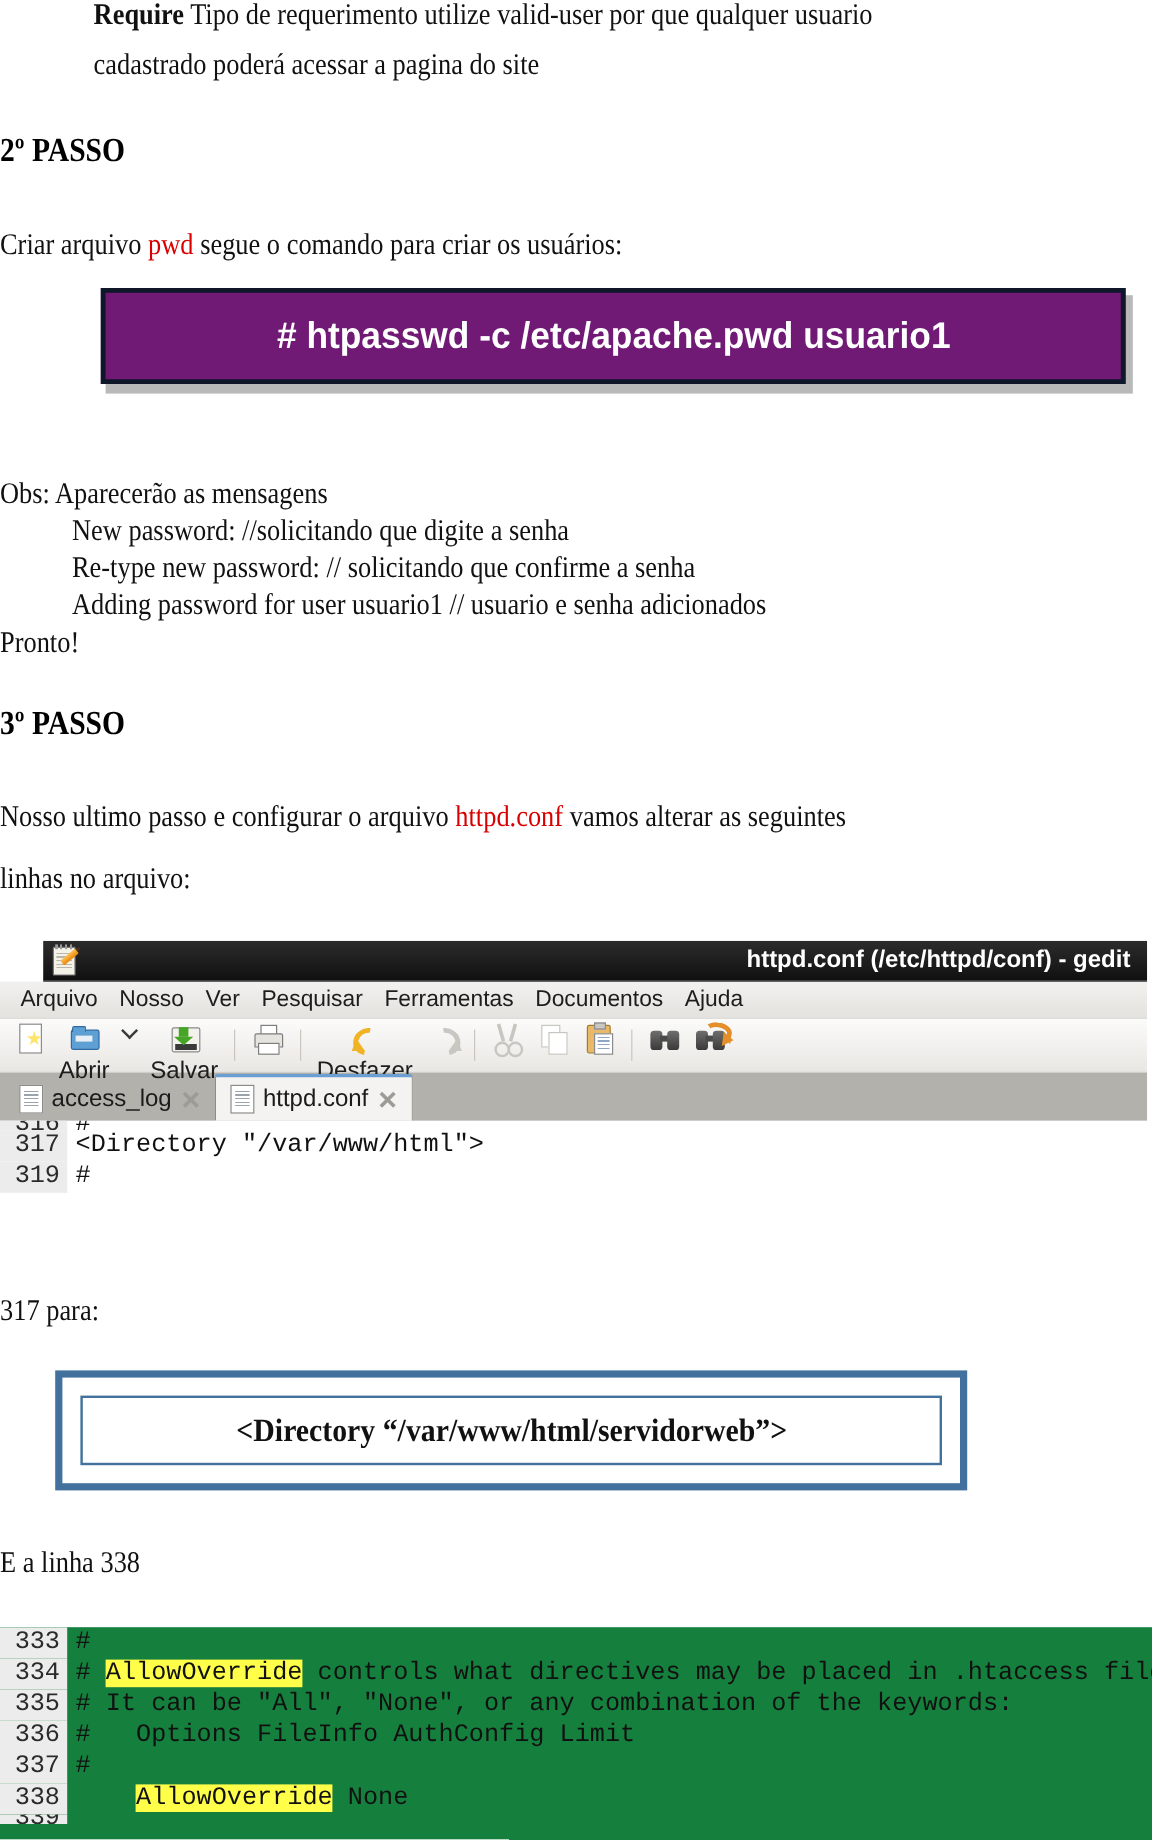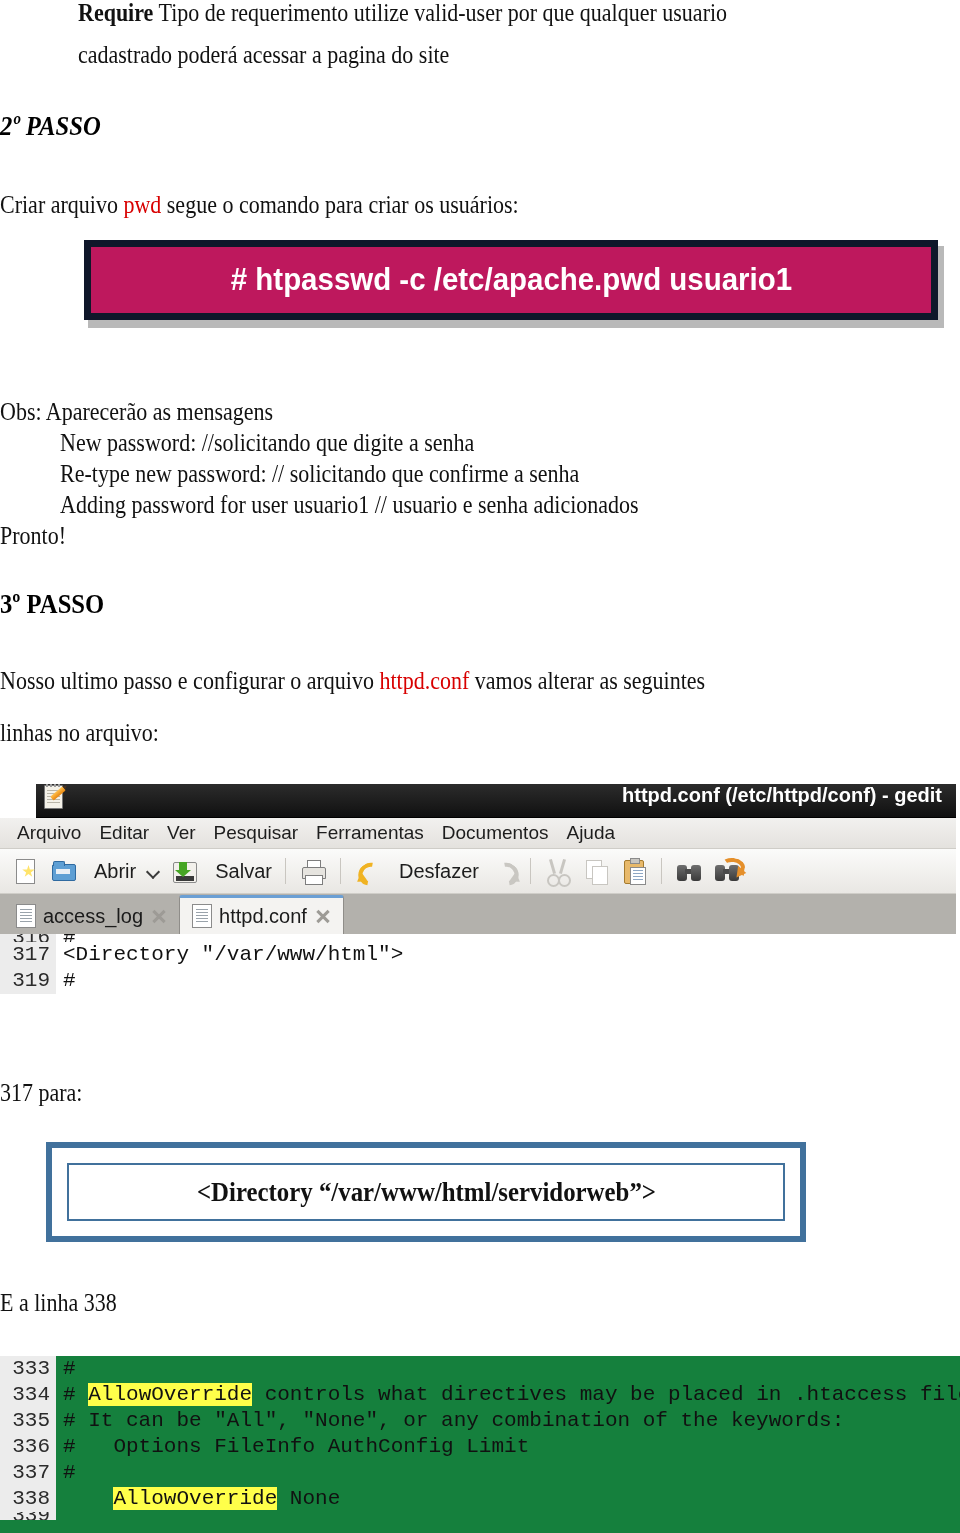--- a/index.html
+++ b/index.html
@@ -25,33 +25,33 @@
   .b{font-weight:bold;}
   .red{color:#d80000;}
   .heading{
     font-family:"Liberation Serif", serif;
     font-weight:bold;
     font-size:28px;
   }
 
   .l1{position:absolute; left:78px;  top:0px;}
   .l2{position:absolute; left:78px;  top:42px;}
-  .step2{position:absolute; left:0px; top:110px;font-style:italic;}
+  .step2{position:absolute; left:0px; top:110px;}
   .criar{position:absolute; left:0px; top:192px;}
 
   
   .cmdwrap{position:absolute; left:84px; top:240px; width:860px; height:88px;}
   .cmdshadow{
     position:absolute; left:4px; top:6px; width:856px; height:82px;
     background:#b9b9b9;
   }
   .cmdbox{
     position:absolute; left:0; top:0; width:854px; height:80px;
-    background:#be185d;
-    border:7px solid #0f172a;
+    background:#701a75;
+    border:4px solid #0f172a;
     box-sizing:border-box;
     display:flex; align-items:center; justify-content:center;
   }
   .cmdtext{
     color:#ffffff;
     font-family:"Liberation Sans", sans-serif;
     font-weight:bold;
     font-size:31px;
     letter-spacing:0px;
     display:inline-block;
@@ -71,21 +71,21 @@
   .gedit{
     position:absolute; left:0px; top:784px; width:956px; height:275px;
     background:#fff;
     font-family:"Liberation Sans", sans-serif;
     overflow:hidden;
   }
   .titlebar{
     position:relative;
     height:33px;
     background:linear-gradient(#2c2c2c,#101010);
-    display:flex; align-items:flex-start;
+    display:flex; align-items:center;
     border-bottom:1px solid #000;
     margin-left:36px;
   }
   .tb-icon{
     width:26px;height:26px;margin-left:6px;position:relative;flex:0 0 auto;
   }
   .notepad{
     position:absolute;left:2px;top:1px;width:17px;height:22px;
     background:#f4f1e8;border:1px solid #777;border-radius:1px;
   }
@@ -123,21 +123,21 @@
   .menuitem{
     font-size:19px; color:#1d1d1d; padding:0 9px; white-space:nowrap;
     font-family:"Liberation Sans", sans-serif;
   }
 
   .toolbar{
     height:44px; background:linear-gradient(#fbfbfa,#e9e7e3);
     display:flex; align-items:center; padding-left:6px;
     border-bottom:1px solid #cfcdc8;
   }
-  .tbtn{display:flex;align-items:center;gap:17px;padding:0 5px;height:40px;}
+  .tbtn{display:flex;align-items:center;gap:2px;padding:0 5px;height:40px;flex-direction:column;}
   .tlabel{font-size:20px;color:#1d1d1d;font-family:"Liberation Sans", sans-serif;}
   .sep{width:1px;height:26px;background:#c9c6c0;margin:0 8px;}
 
   .ico{position:relative;width:28px;height:28px;flex:0 0 auto;}
   
   .ico-new .pg{position:absolute;left:5px;top:2px;width:17px;height:23px;background:#fff;border:1px solid #8b8b8b;}
   .ico-new .star{position:absolute;left:11px;top:8px;width:13px;height:13px;background:#ffe46b;
     clip-path:polygon(50% 0%,61% 35%,98% 35%,68% 57%,79% 91%,50% 70%,21% 91%,32% 57%,2% 35%,39% 35%);
     border:0;}
   
@@ -289,21 +289,21 @@
     <div class="titlebar">
       <div class="tb-icon">
         <div class="notepad"></div>
           <div class="pencil"></div>
       </div>
       <div class="title-text">httpd.conf (/etc/httpd/conf) - gedit</div>
     </div>
 
     <div class="menubar">
       <div class="menuitem">Arquivo</div>
-      <div class="menuitem">Editar</div>
+      <div class="menuitem">Nosso</div>
       <div class="menuitem">Ver</div>
       <div class="menuitem">Pesquisar</div>
       <div class="menuitem">Ferramentas</div>
       <div class="menuitem">Documentos</div>
       <div class="menuitem">Ajuda</div>
     </div>
 
     <div class="toolbar">
 
       <div class="tbtn">

